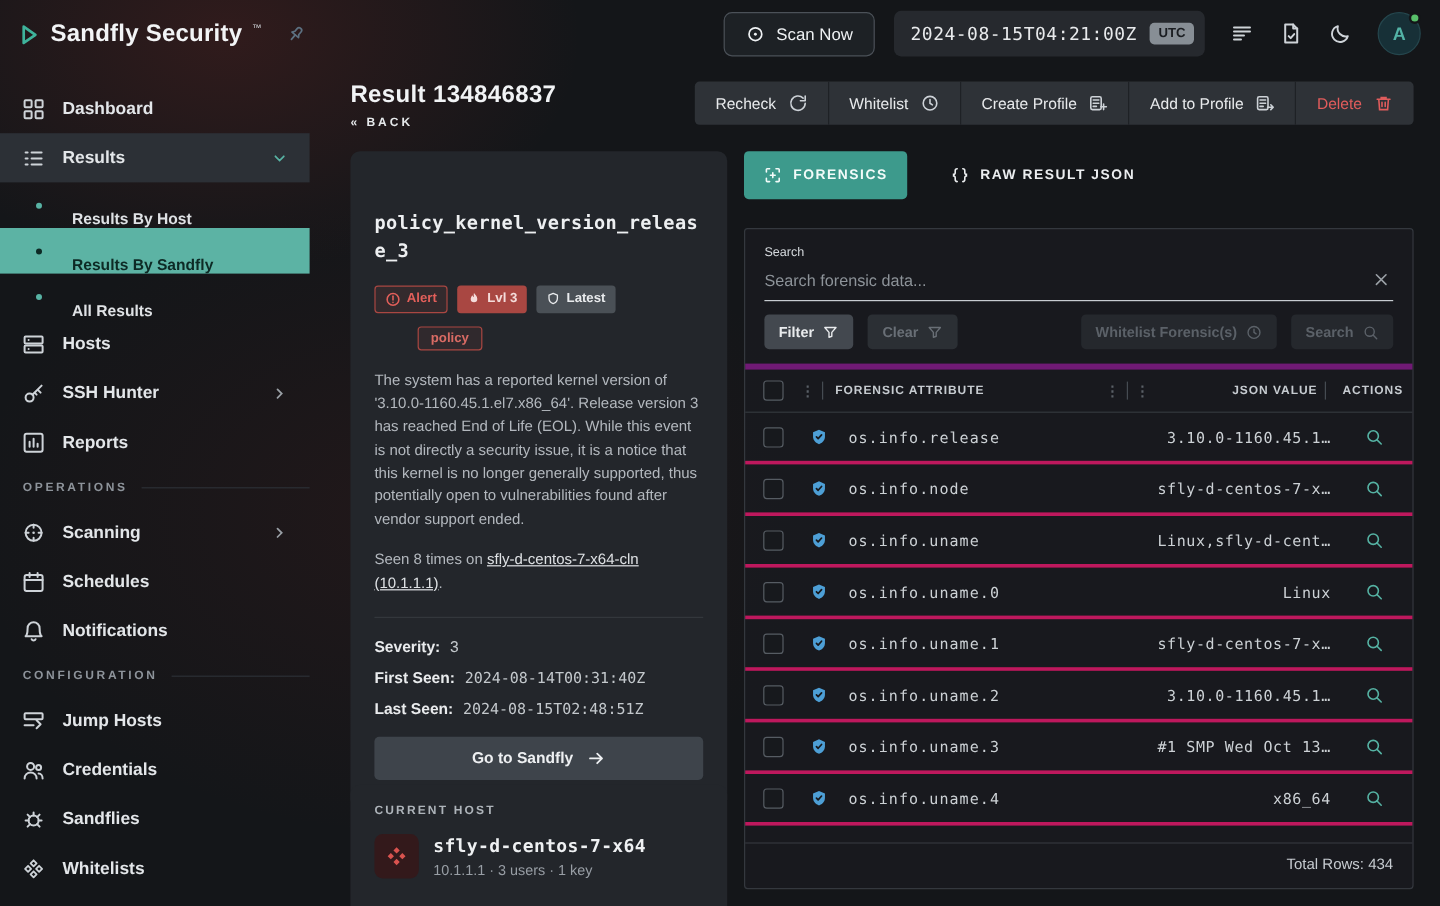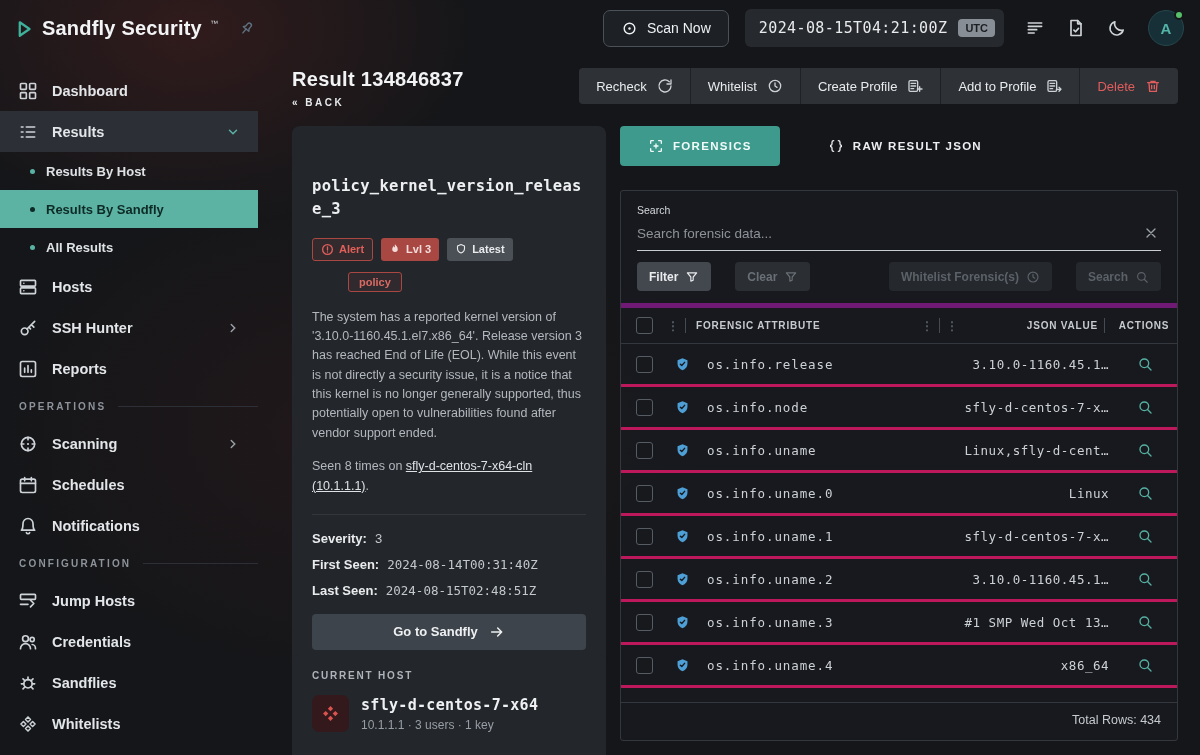--- a/index.html
+++ b/index.html
@@ -39,21 +39,21 @@
     background:#58c06a; border:2px solid #141619; }
 
   
   .sidebar { position:absolute; top:56px; left:0; width:258px; bottom:16px; padding-top:14px; }
   .nav-item { height:41px; display:flex; align-items:center; gap:14px; padding:0 18px;
     font-size:14.5px; font-weight:600; color:#e3e6e9; cursor:pointer; }
   .nav-ico { width:20px; height:20px; color:#ced3d8; flex:0 0 auto; }
   .nav-item.active { background:#2c3036; }
   .chev { margin-left:auto; color:#58b3a4; }
   .chev.gray { color:#9aa0a6; }
-  .nav-sub { height:38px; display:flex; align-items:center; padding-left:46px;
+  .nav-sub { height:38px; display:flex; align-items:flex-end; padding-left:60px;
     font-size:13px; font-weight:bold; color:#dfe2e5; cursor:pointer; position:relative; }
   .nav-sub::before { content:""; position:absolute; left:30px; top:17px; width:5px; height:5px;
     border-radius:50%; background:#58b3a4; }
   .nav-sub.selected { background:#5cb3a4; color:#0d2a25; }
   .nav-sub.selected::before { background:#0d2a25; }
   .nav-section { display:flex; align-items:center; height:34px; padding-left:19px;
     font-size:10px; font-weight:bold; letter-spacing:2.2px; color:#8d939a; }
   .nav-section::after { content:""; flex:1; height:1px; background:#2c3036; margin-left:12px; }
 
   
@@ -103,34 +103,34 @@
   .host-label { font-size:10px; font-weight:bold; letter-spacing:1.8px; color:#aeb4ba; }
   .host-row { display:flex; gap:12px; margin-top:14px; align-items:center; }
   .host-ico { width:37px; height:37px; border-radius:7px; background:#33191b; color:#d9534f;
     display:flex; align-items:center; justify-content:center; flex:0 0 auto; }
   .host-name { font-size:15px; font-weight:bold; color:#eef0f2; letter-spacing:0.3px; cursor:pointer; }
   .host-meta { margin-top:4px; font-size:12px; color:#989ea5; }
 
   
   .right-col { position:absolute; left:620px; top:126px; width:558px; }
   .tabs { display:flex; align-items:center; gap:20px; }
-  .tab { display:flex; align-items:center; gap:9px; height:40px; padding:0 28px; border-radius:4px;
+  .tab { display:flex; align-items:center; gap:9px; height:40px; padding:0 16px; border-radius:4px;
     font-size:11.5px; font-weight:bold; letter-spacing:1.3px; color:#eceef0; cursor:pointer; }
   .tab-active { background:#3d9a8c; color:#f2fbf9; }
   .panel { margin-top:24px; border:1px solid #34383e; border-radius:3px; background:rgba(27,30,35,0.55); }
 
   .search-block { padding:9px 16px 0; }
   .search-label { font-size:10.5px; color:#d4d8dc; }
   .search-row { position:relative; margin-top:2px; }
   .search-input { width:100%; background:transparent; border:none; border-bottom:1px solid #c7ccd1;
     color:#e6e9eb; font-size:13.5px; padding:6px 26px 9px 0; outline:none; font-family:inherit; }
   .search-input::placeholder { color:#8d9399; }
   .clear-x { position:absolute; right:2px; top:5px; color:#9aa0a6; cursor:pointer; }
 
-  .filter-row { display:flex; align-items:center; gap:24px; padding:11px 16px 12px; }
+  .filter-row { display:flex; align-items:center; gap:12px; padding:11px 16px 12px; }
   .fbtn { display:inline-flex; align-items:center; gap:7px; height:29px; padding:0 12px;
     border:none; border-radius:4px; font-size:12px; font-weight:bold; cursor:pointer; font-family:inherit; }
   .fbtn.primary { background:#43484f; color:#e9ebed; }
   .fbtn.muted { background:#2b2f34; color:#696f76; }
   .fbtn.ghost { background:#25282d; color:#5b6168; }
   .fspacer { flex:1; }
 
   .thead { display:flex; align-items:center; height:41px; border-top:5px solid #701a75;
     border-bottom:1px solid #34383e; font-size:10px; font-weight:bold; letter-spacing:0.8px; color:#c6cbd0; }
   .col-check { width:46px; display:flex; justify-content:center; flex:0 0 auto; }

